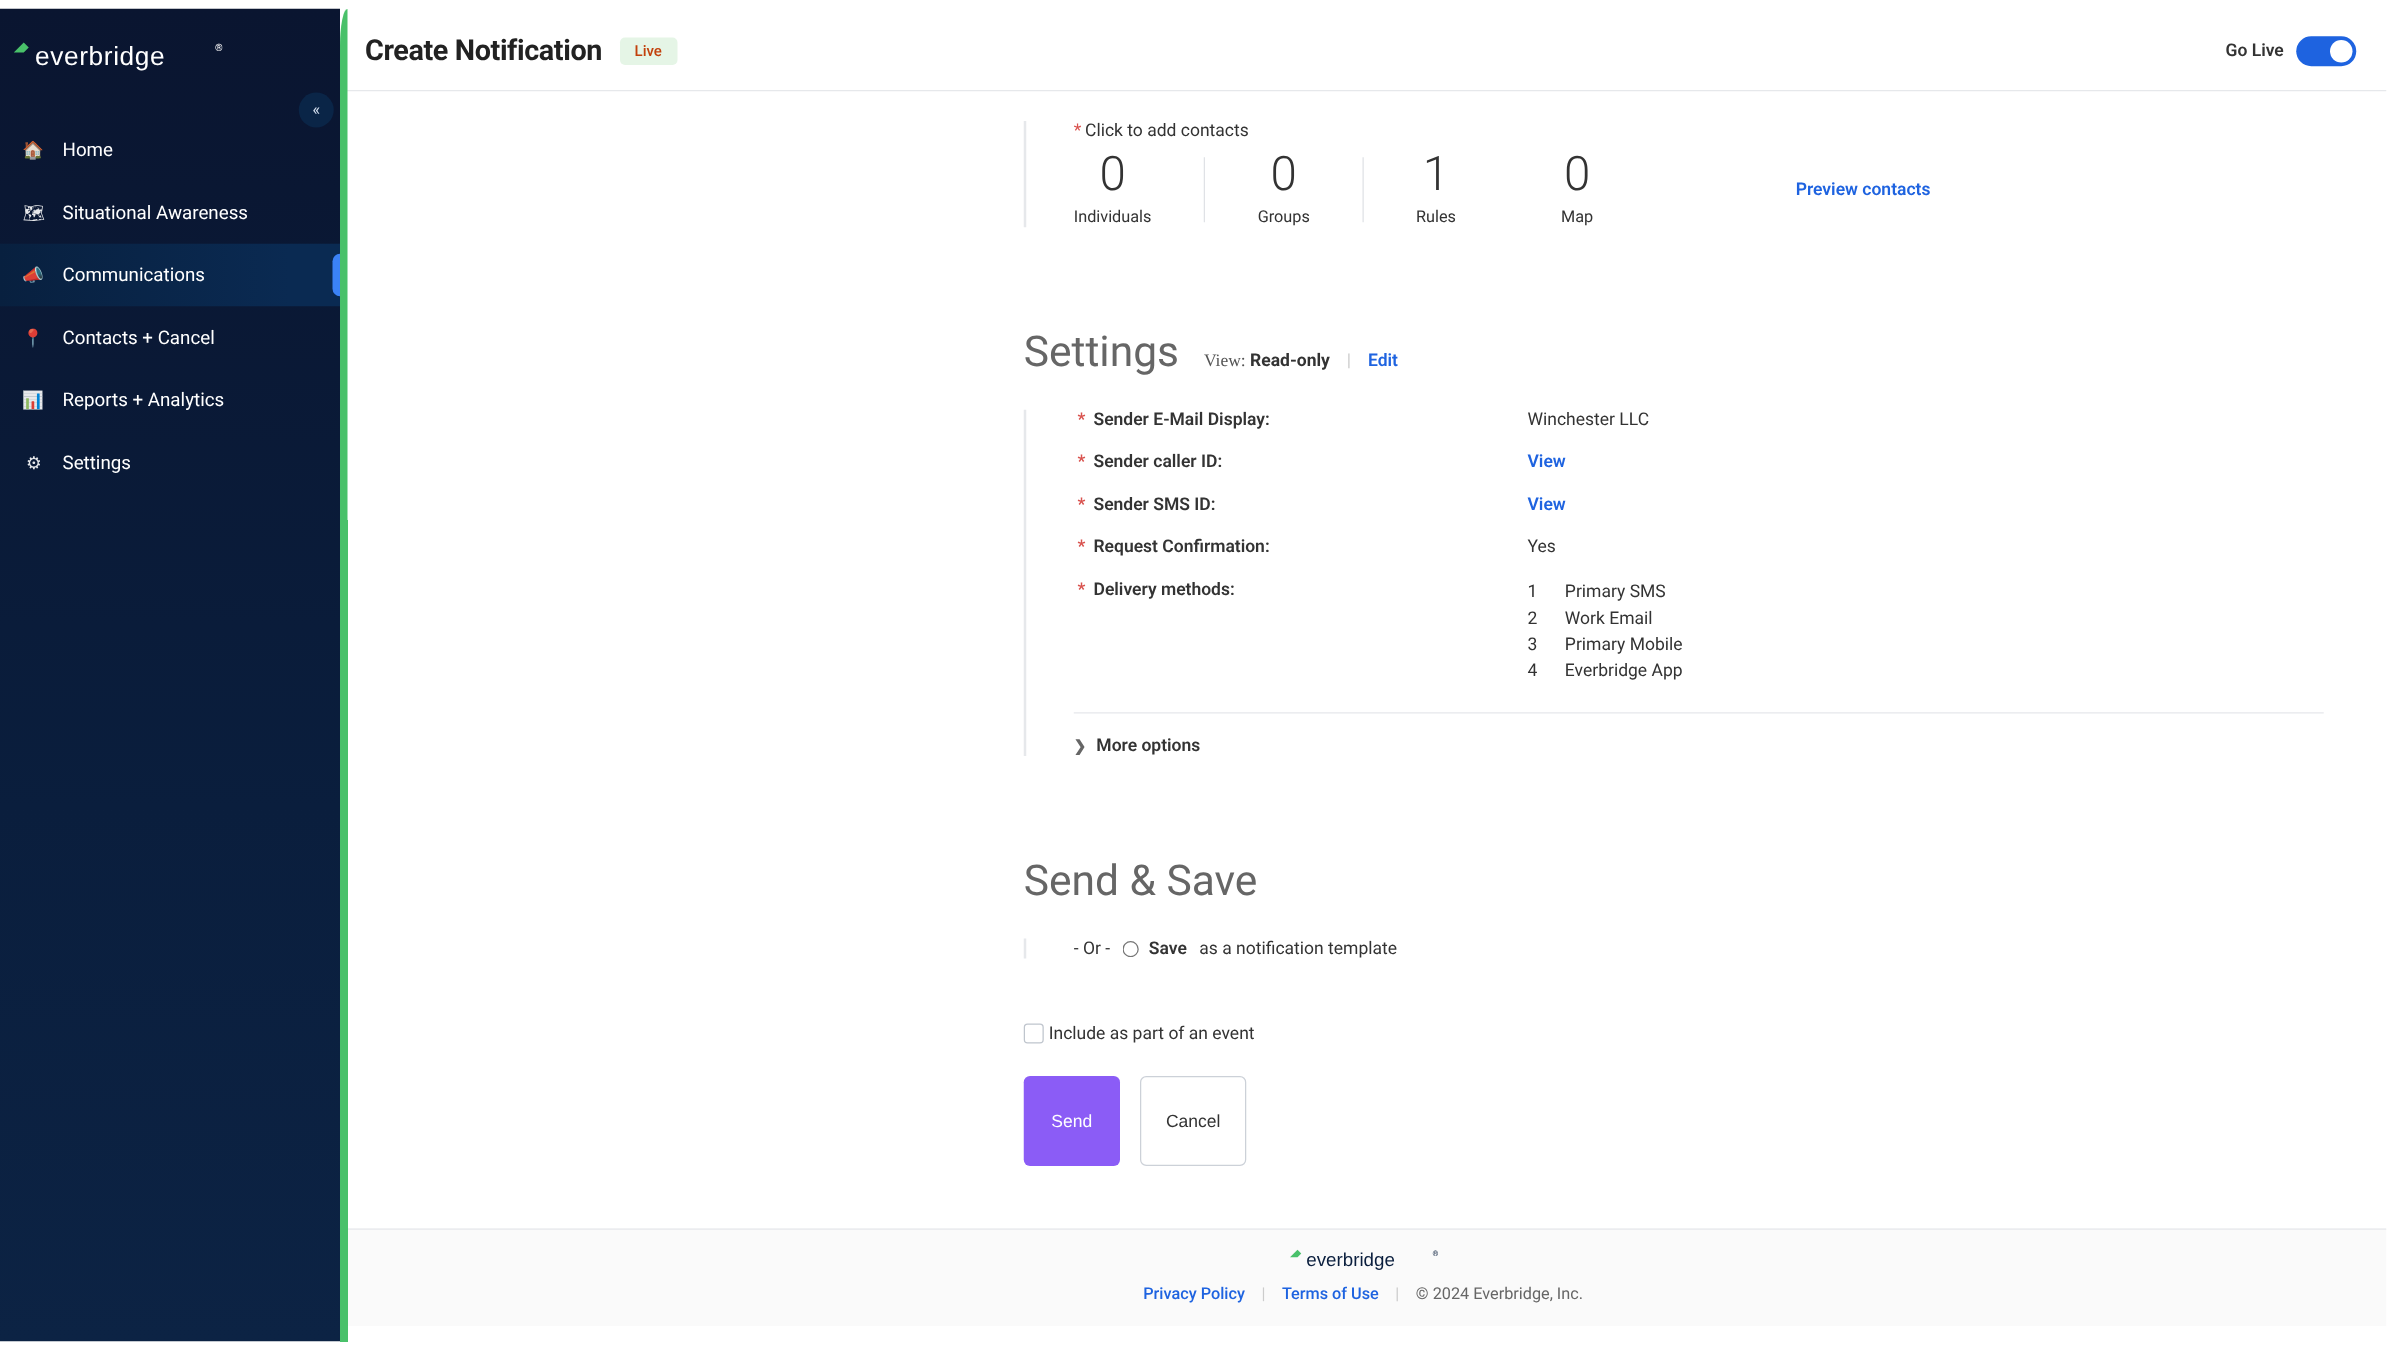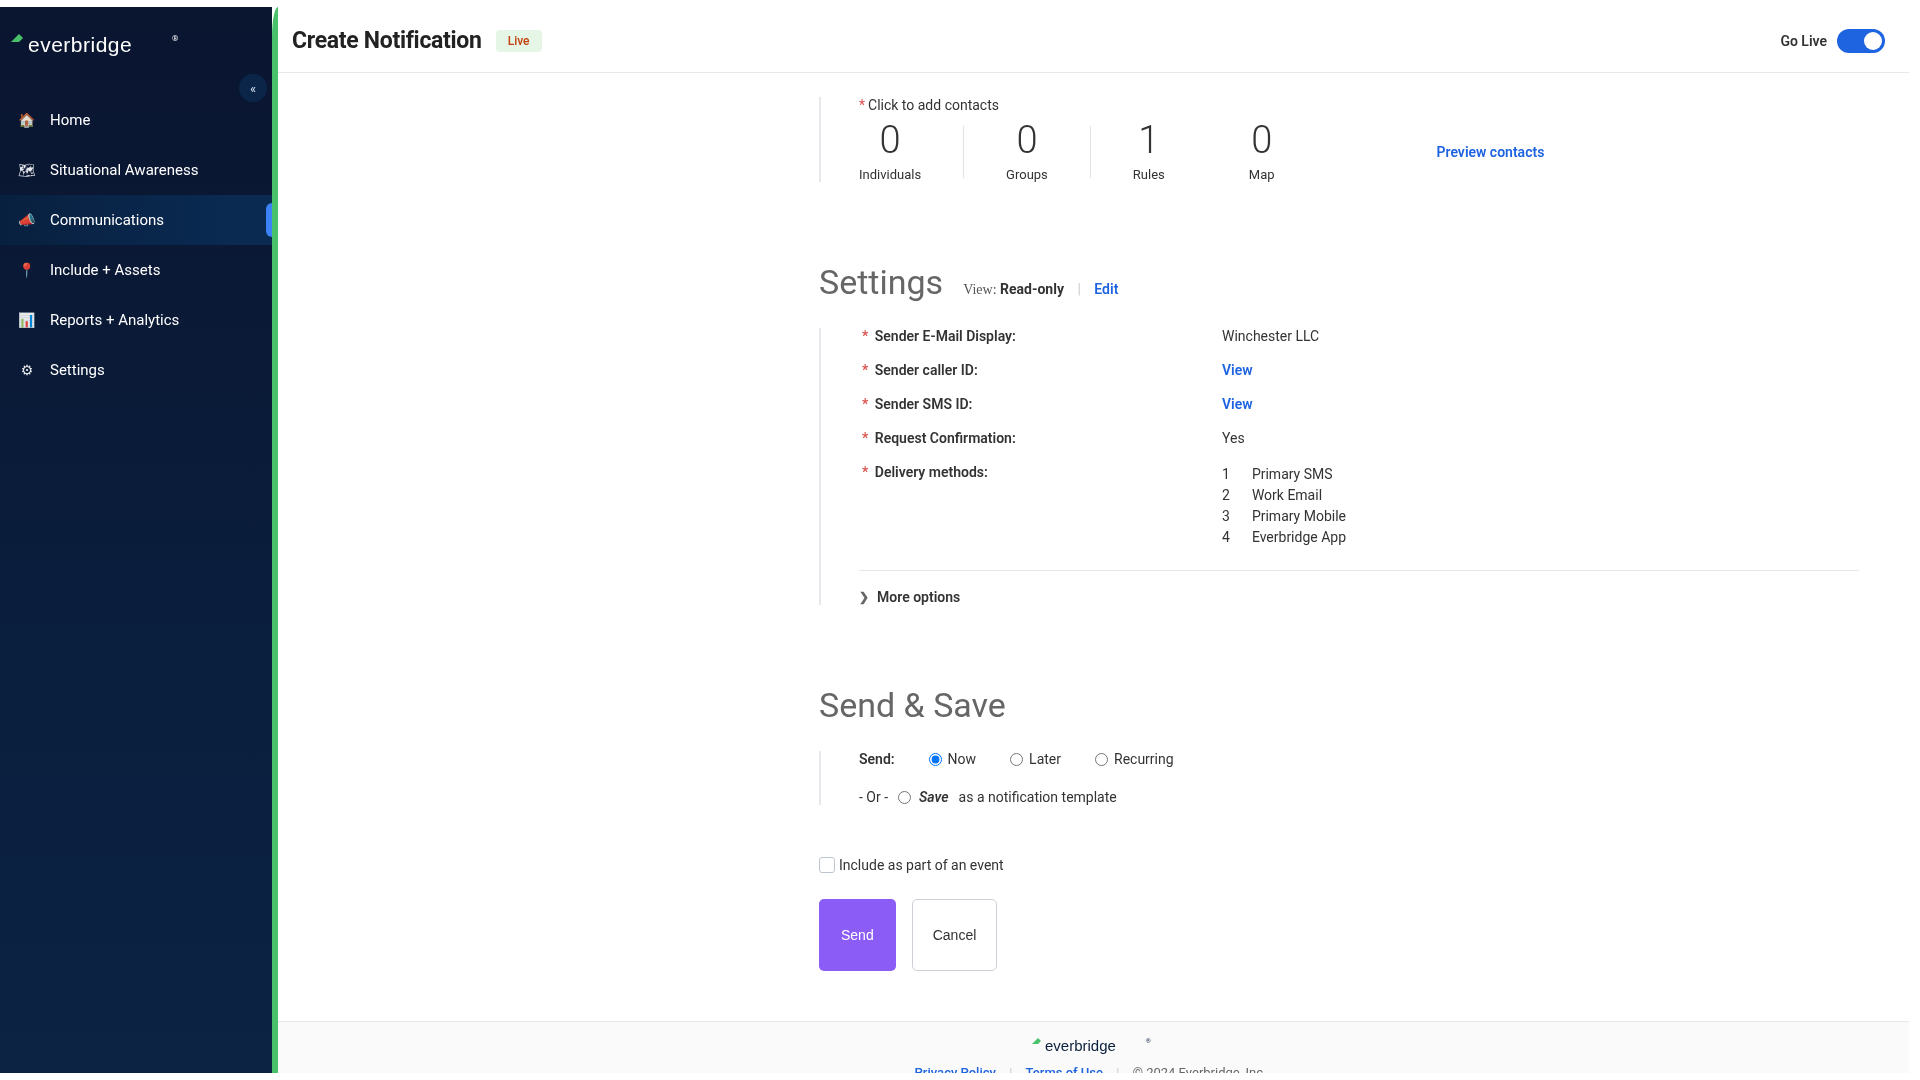--- a/index.html
+++ b/index.html
@@ -184,21 +184,21 @@
 .more-opts {
   display:flex; align-items:center; gap:8px;
   font-weight:600; font-size:14px; margin-top:18px; cursor:pointer;
 }
 .chev { font-size: 12px; color:#666; }
 
 .send-row { display:flex; align-items:center; gap: 34px; font-size:14px; }
 .send-row label { display:flex; align-items:center; gap:6px; cursor:pointer;}
 .send-label { font-weight:600; }
 .or-row { display:flex; align-items:center; gap:10px; font-size:14px; margin-top:22px;}
-.or-row .save-w { font-weight:600;font-style:italic; }
+.or-row .save-w { font-weight:600; }
 
 .event-row { display:flex; align-items:flex-end; gap:4px; margin-top:52px; padding-left: 547px; font-size:14px;}
 .chk { width:16px; height:16px; border:1.5px solid #bfc5cd; border-radius:3px; cursor:pointer;}
 
 .actions { display:flex; gap:16px; margin-top:26px; padding-left: 547px; }
 .btn-primary {
   background:#8b5cf6; color:#fff; border:none; border-radius:5px;
   padding: 12px 22px; font-size:14px; font-weight:500; cursor:pointer;
 }
 .btn-secondary {
@@ -242,21 +242,21 @@
       <li class="nav-item">
         <span class="nav-icon">🗺</span>
         <span>Situational Awareness</span>
       </li>
       <li class="nav-item active">
         <span class="nav-icon">📣</span>
         <span>Communications</span>
       </li>
       <li class="nav-item">
         <span class="nav-icon">📍</span>
-        <span>Include + Assets</span>
+        <span>Contacts + Cancel</span>
       </li>
       <li class="nav-item">
         <span class="nav-icon">📊</span>
         <span>Reports + Analytics</span>
       </li>
       <li class="nav-item">
         <span class="nav-icon">⚙</span>
         <span>Settings</span>
       </li>
     </ul>
@@ -354,35 +354,20 @@
           </div>
         </div>
       </div>
 
       <div class="sec-header">
         <span class="sec-title">Send &amp; Save</span>
       </div>
 
       <div class="section-block">
         <div class="vline-block">
-          <div class="send-row">
-            <span class="send-label">Send:</span>
-            <label>
-                <input type="radio" name="send" checked="" style="">
-                <span>Now</span>
-              </label>
-            <label>
-                <input type="radio" name="send" style="">
-                <span>Later</span>
-              </label>
-            <label>
-                <input type="radio" name="send" style="">
-                <span>Recurring</span>
-              </label>
-          </div>
           <div class="or-row">
             <span>- Or -</span>
             <label style="display:flex;align-items:center;gap:8px;">
               <input type="radio" name="send" style="">
               <span class="save-w">Save</span>
             </label>
             <span>as a notification template</span>
           </div>
         </div>
       </div>

